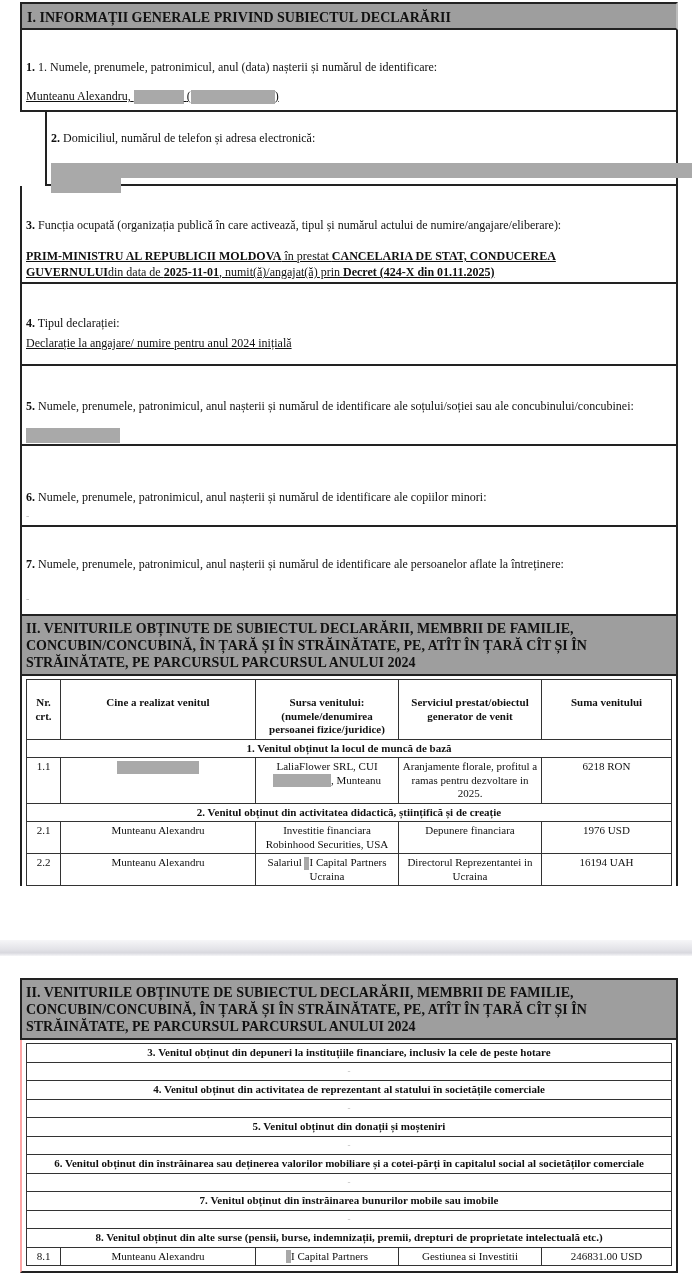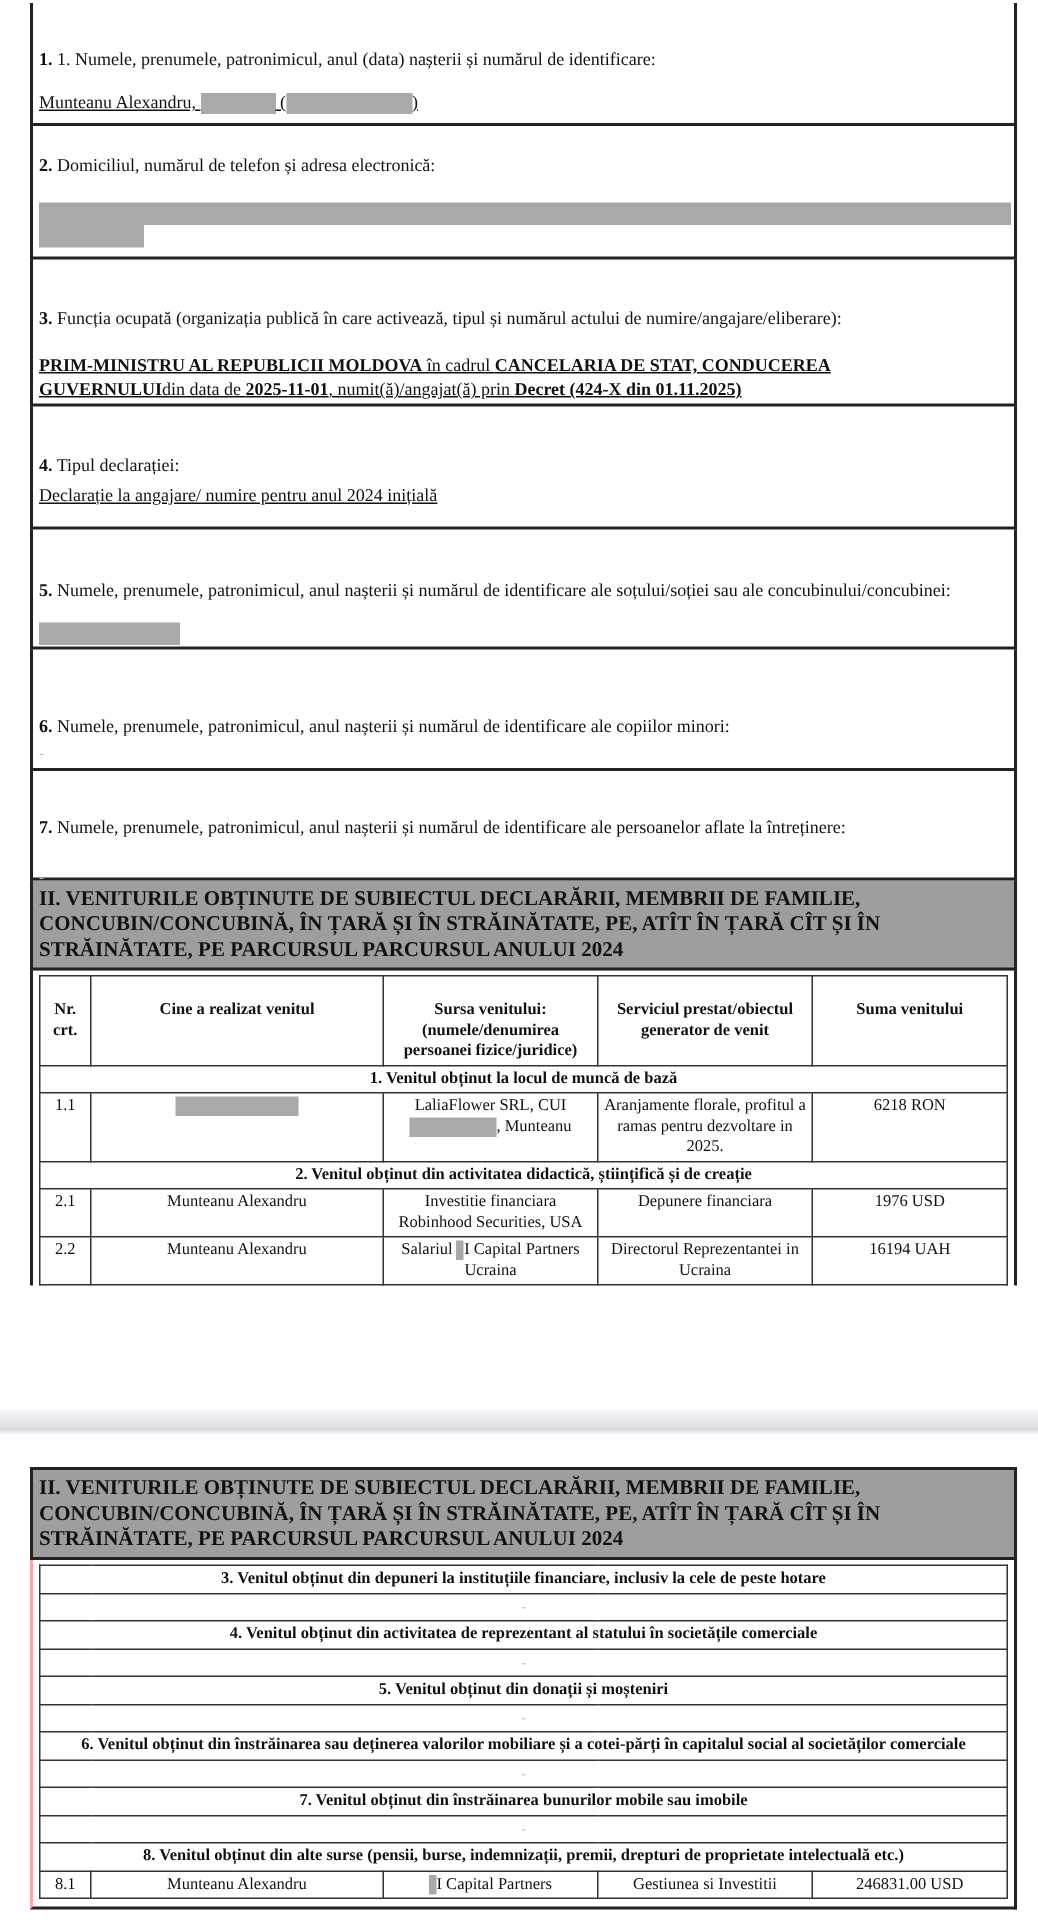--- a/index.html
+++ b/index.html
@@ -56,59 +56,60 @@
       border-right: 2px solid #222;
       border-bottom: 2px solid #222;
       padding: 3px 4px 5px 4px;
     }
   </style>
 </head>
 <body>
 
 <div class="page1">
 
+  <div class="sec-head first">I. INFORMAȚII GENERALE PRIVIND SUBIECTUL DECLARĂRII</div>
 
   <div class="box" style="height:82px; border-top:none;">
     <div class="q" style="top:30px;"><b>1.</b><span> 1. Numele, prenumele, patronimicul, anul (data) nașterii și numărul de identificare:</span></div>
     <div class="a" style="top:59px;">
       <span>Munteanu Alexandru,</span>
       <span class="redact" style="width:50px;height:14px;"></span>
       <span>(</span><span class="redact" style="width:84px;height:14px;"></span><span>)</span>
     </div>
   </div>
 
-  <div class="box" style="height:89px;">
+  <div class="box" style="height:74px;margin-left:25px;">
     <div class="q" style="top:19px;"><b>2.</b><span> Domiciliul, numărul de telefon și adresa electronică:</span></div>
     <div class="redact" style="position:absolute;left:4px;top:51px;width:648px;height:15px;"></div>
     <div class="redact" style="position:absolute;left:4px;top:66px;width:70px;height:15px;"></div>
   </div>
 
   <div class="box" style="height:98px;">
     <div class="q" style="top:32px;"><b>3.</b><span> Funcția ocupată (organizația publică în care activează, tipul și numărul actului de numire/angajare/eliberare):</span></div>
     <div class="a" style="top:62px; width:600px; line-height:16px;">
-      <b>PRIM-MINISTRU AL REPUBLICII MOLDOVA</b><span> în cadrul </span><b>CANCELARIA DE STAT, CONDUCEREA GUVERNULUI</b><span>din data de </span><b>2025-11-01</b><span>, numit(ă)/angajat(ă) prin </span><b>Decret (424-X din 01.11.2025)</b>
+      <b>PRIM-MINISTRU AL REPUBLICII MOLDOVA</b><span> în prestat </span><b>CANCELARIA DE STAT, CONDUCEREA GUVERNULUI</b><span>din data de </span><b>2025-11-01</b><span>, numit(ă)/angajat(ă) prin </span><b>Decret (424-X din 01.11.2025)</b>
     </div>
   </div>
 
   <div class="box" style="height:82px;">
     <div class="q" style="top:32px;"><b>4.</b><span> Tipul declarației:</span></div>
     <div class="a" style="top:52px;">Declarație la angajare/ numire pentru anul 2024 inițială</div>
   </div>
 
   <div class="box" style="height:80px;">
     <div class="q" style="top:33px;"><b>5.</b><span> Numele, prenumele, patronimicul, anul nașterii și numărul de identificare ale soțului/soției sau ale concubinului/concubinei:</span></div>
     <div class="redact" style="position:absolute;left:4px;top:62px;width:94px;height:15px;"></div>
   </div>
 
   <div class="box" style="height:81px;">
     <div class="q" style="top:44px;"><b>6.</b><span> Numele, prenumele, patronimicul, anul nașterii și numărul de identificare ale copiilor minori:</span></div>
     <div class="dot" style="top:62px;">-</div>
   </div>
 
-  <div class="box" style="height:73px;">
+  <div class="box" style="height:89px;">
     <div class="q" style="top:30px;"><b>7.</b><span> Numele, prenumele, patronimicul, anul nașterii și numărul de identificare ale persoanelor aflate la întreținere:</span></div>
     <div class="dot" style="top:64px;">-</div>
   </div>
 
   <div class="sec-head" style="border-top:none; padding:4px 4px 3px 4px;">II. VENITURILE OBȚINUTE DE SUBIECTUL DECLARĂRII, MEMBRII DE FAMILIE, CONCUBIN/CONCUBINĂ, ÎN ȚARĂ ȘI ÎN STRĂINĂTATE, PE, ATÎT ÎN ȚARĂ CÎT ȘI ÎN STRĂINĂTATE, PE PARCURSUL PARCURSUL ANULUI 2024</div>
 
   <div class="inc-wrap">
     <table class="inc">
       <colgroup>
         <col style="width:34px">

